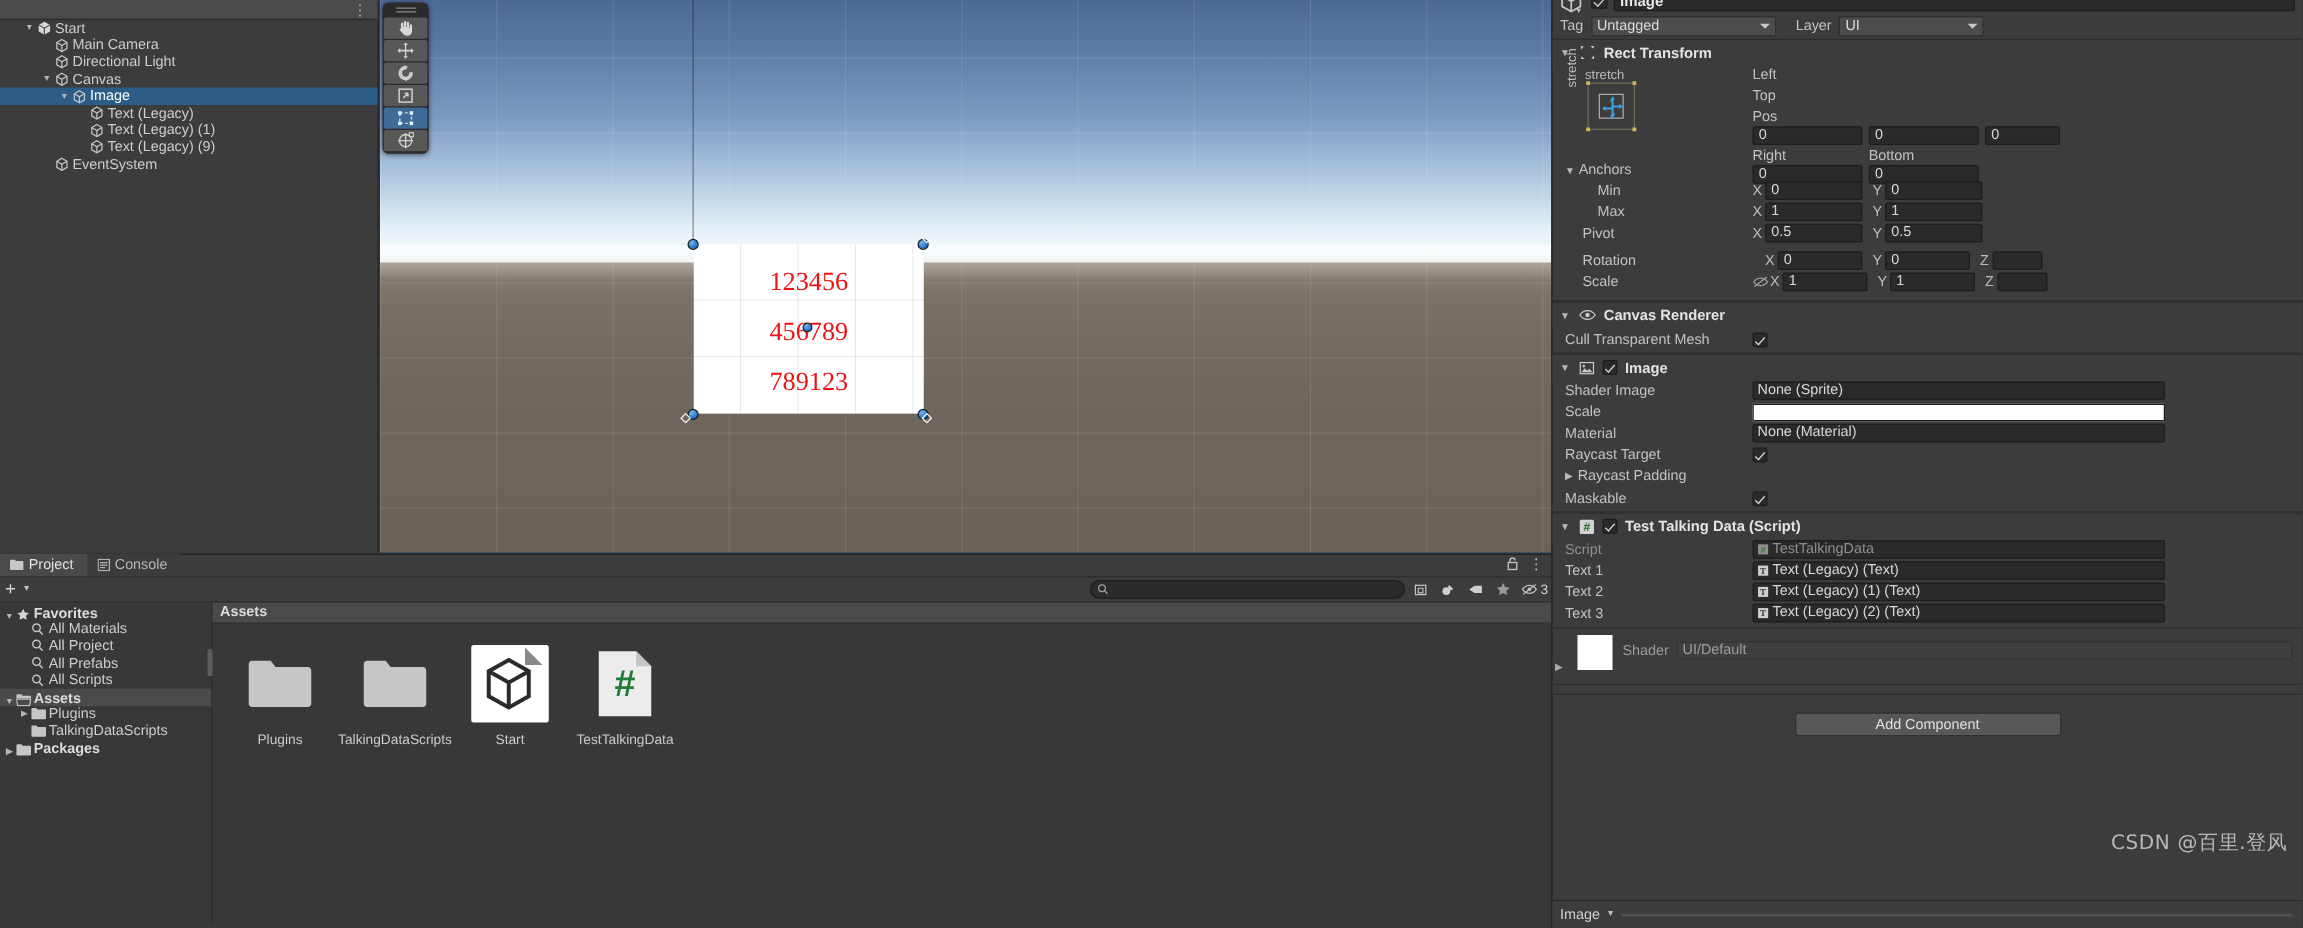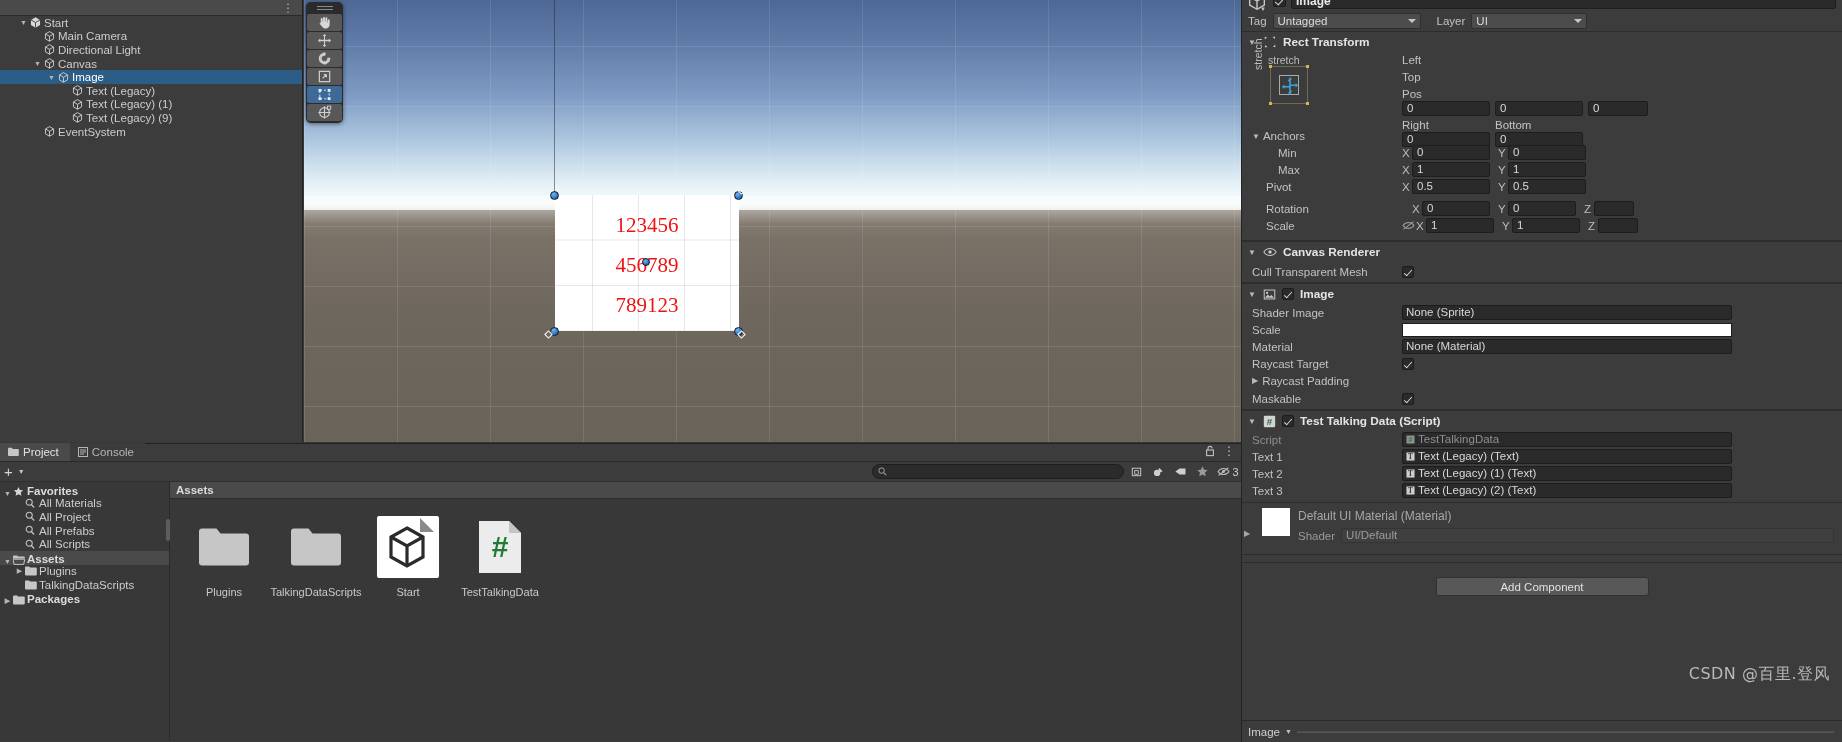--- a/index.html
+++ b/index.html
@@ -936,21 +936,20 @@
               <span>Text (Legacy) (2) (Text)</span>
             </div>
           </div>
         </div>
 
       <div class="sep" style="margin-top:3px;"></div>
       <div class="matbox">
         <span style="position:absolute;left:2px;top:26px;font-size:8px;color:#a9a9a9;">▶</span>
         <div class="matswatch" style="margin-left:14px;"></div>
         <div style="flex:1;">
-          <div style="color:#a8a8a8;font-size:12px;margin-top:1px;">Default UI Material (Material)</div>
           <div style="display:flex;align-items:center;gap:6px;margin-top:5px;">
             <span style="color:#9a9a9a;">Shader</span>
             <div style="flex:1;height:15px;background:#3f3f3f;border:1px solid #343434;border-radius:2px;color:#9c9c9c;font-size:11.5px;line-height:13px;padding:0 4px;margin-right:8px;">UI/Default</div>
           </div>
         </div>
       </div>
       <div class="sep" style="margin-top:6px;"></div>
       <div class="sep" style="margin-top:7px;"></div>
 
       <div class="addcomp">Add Component</div>

